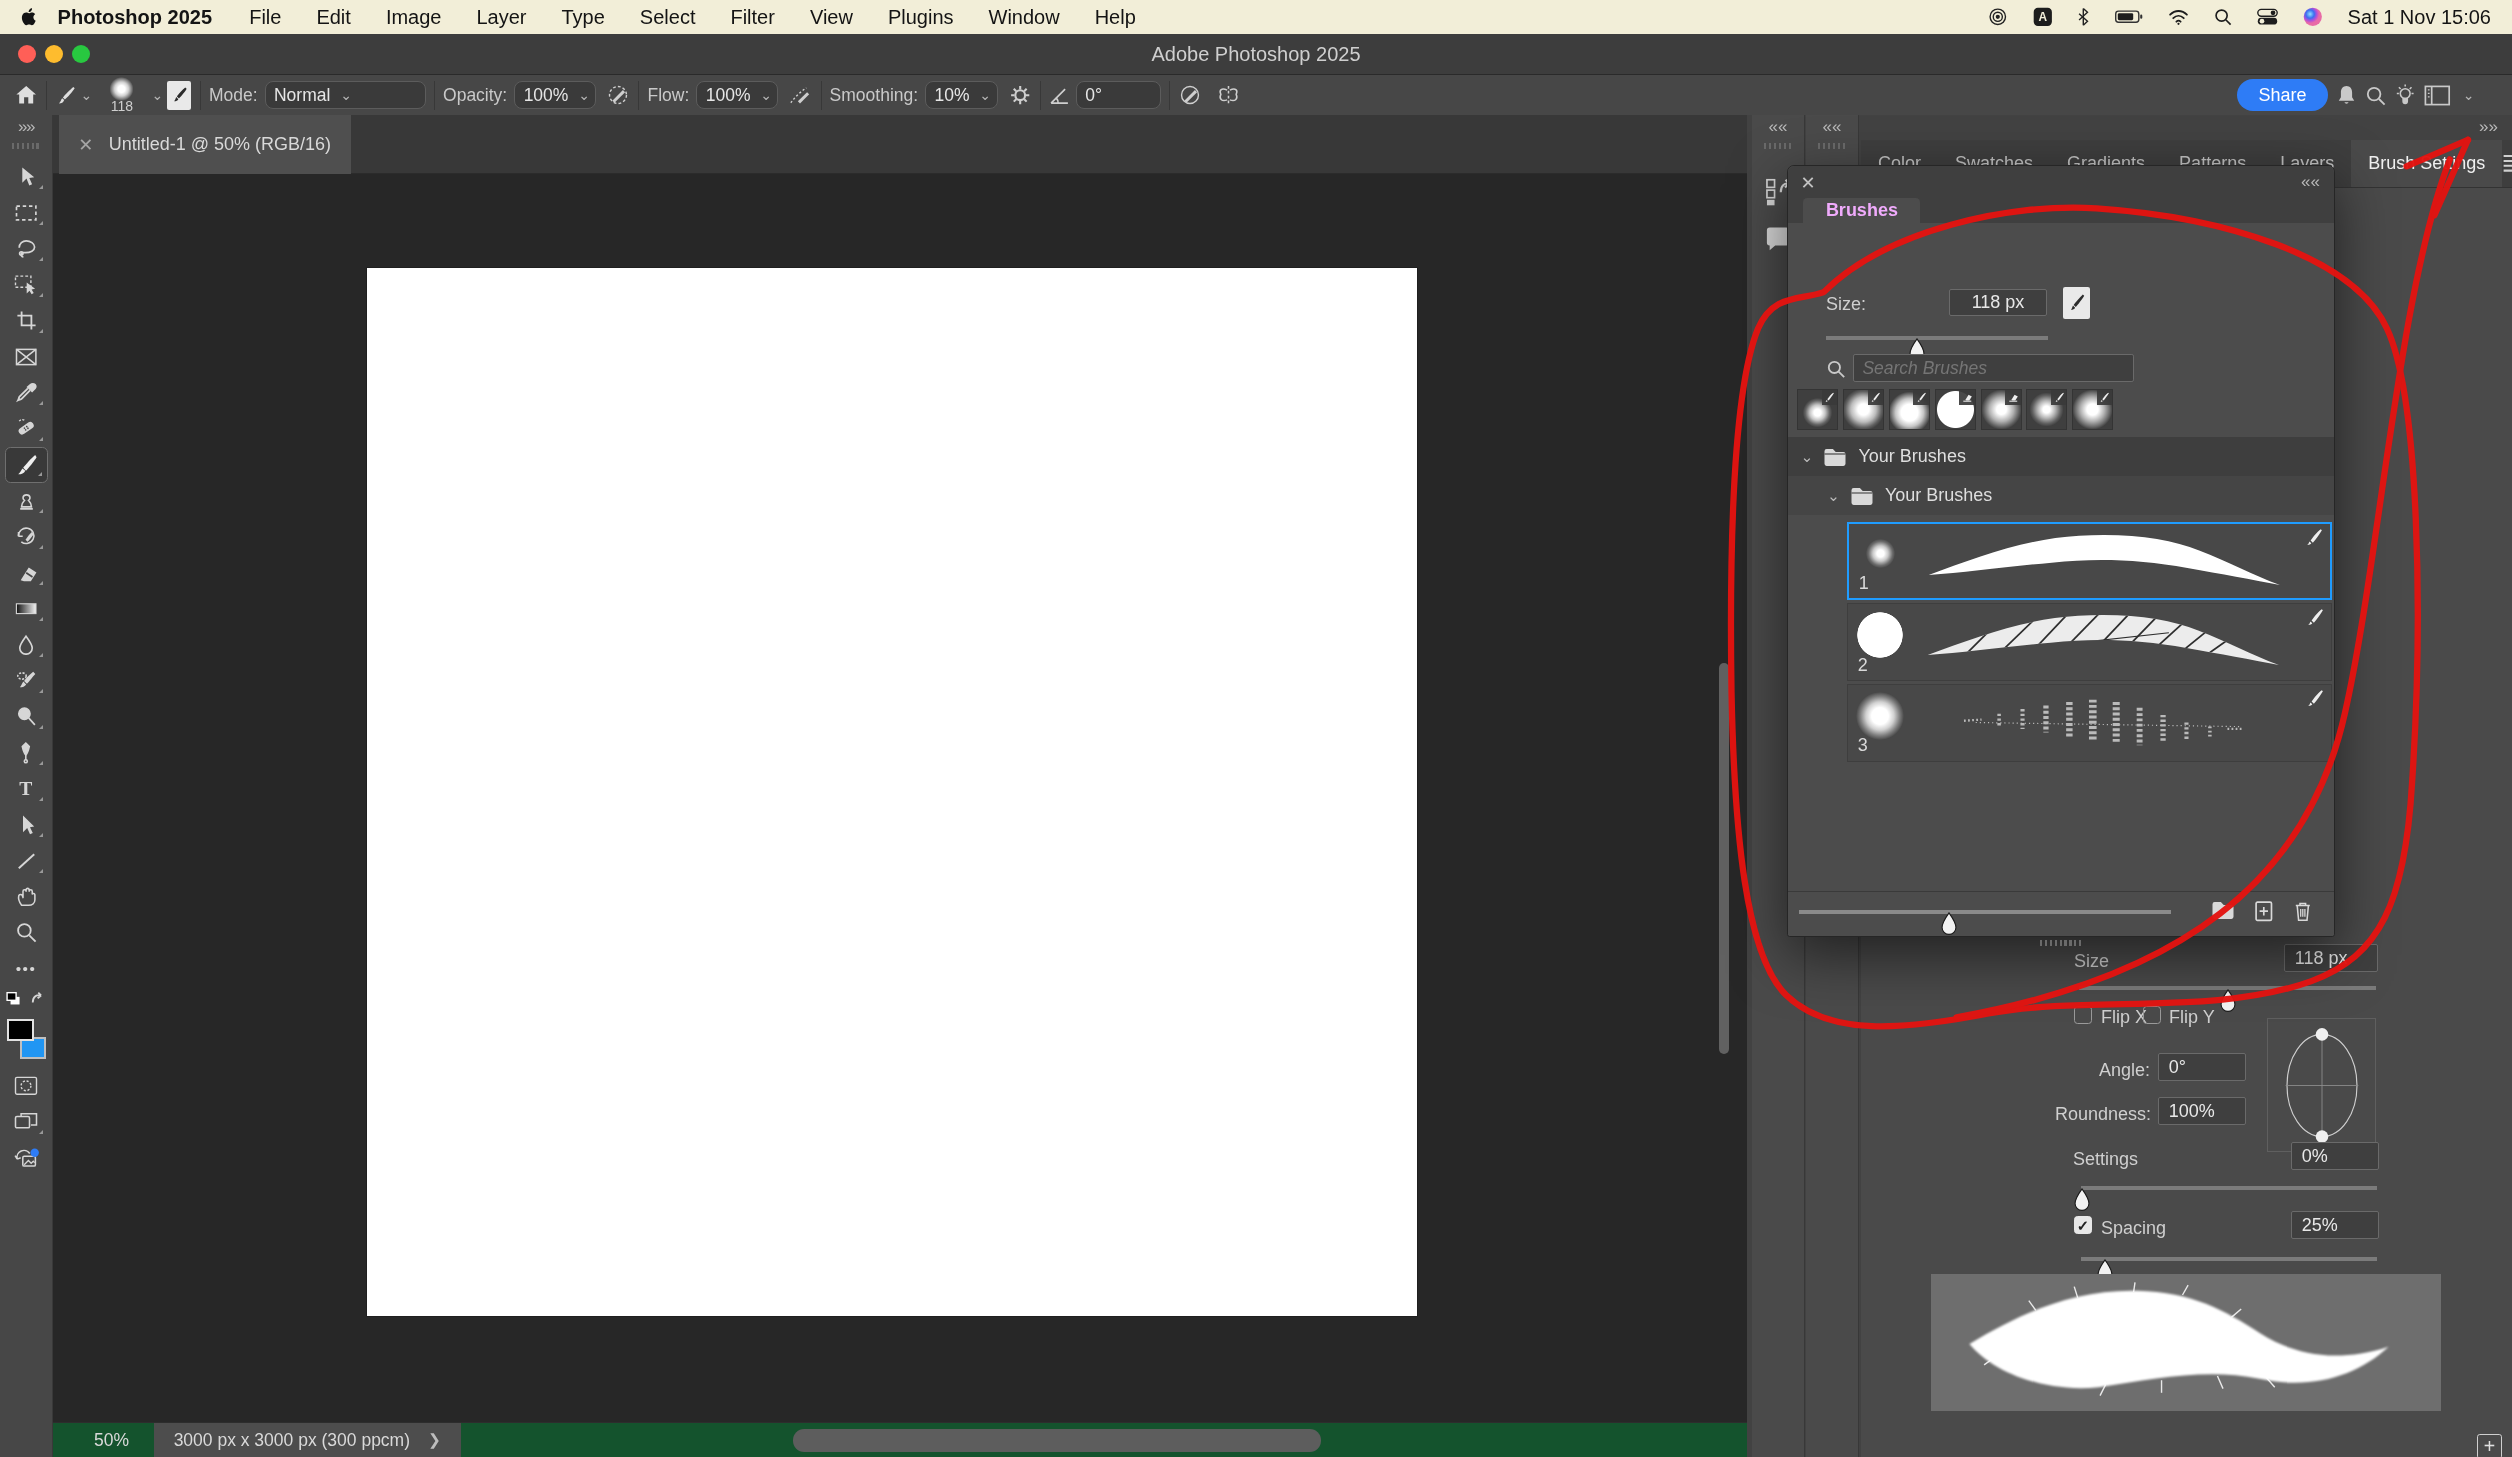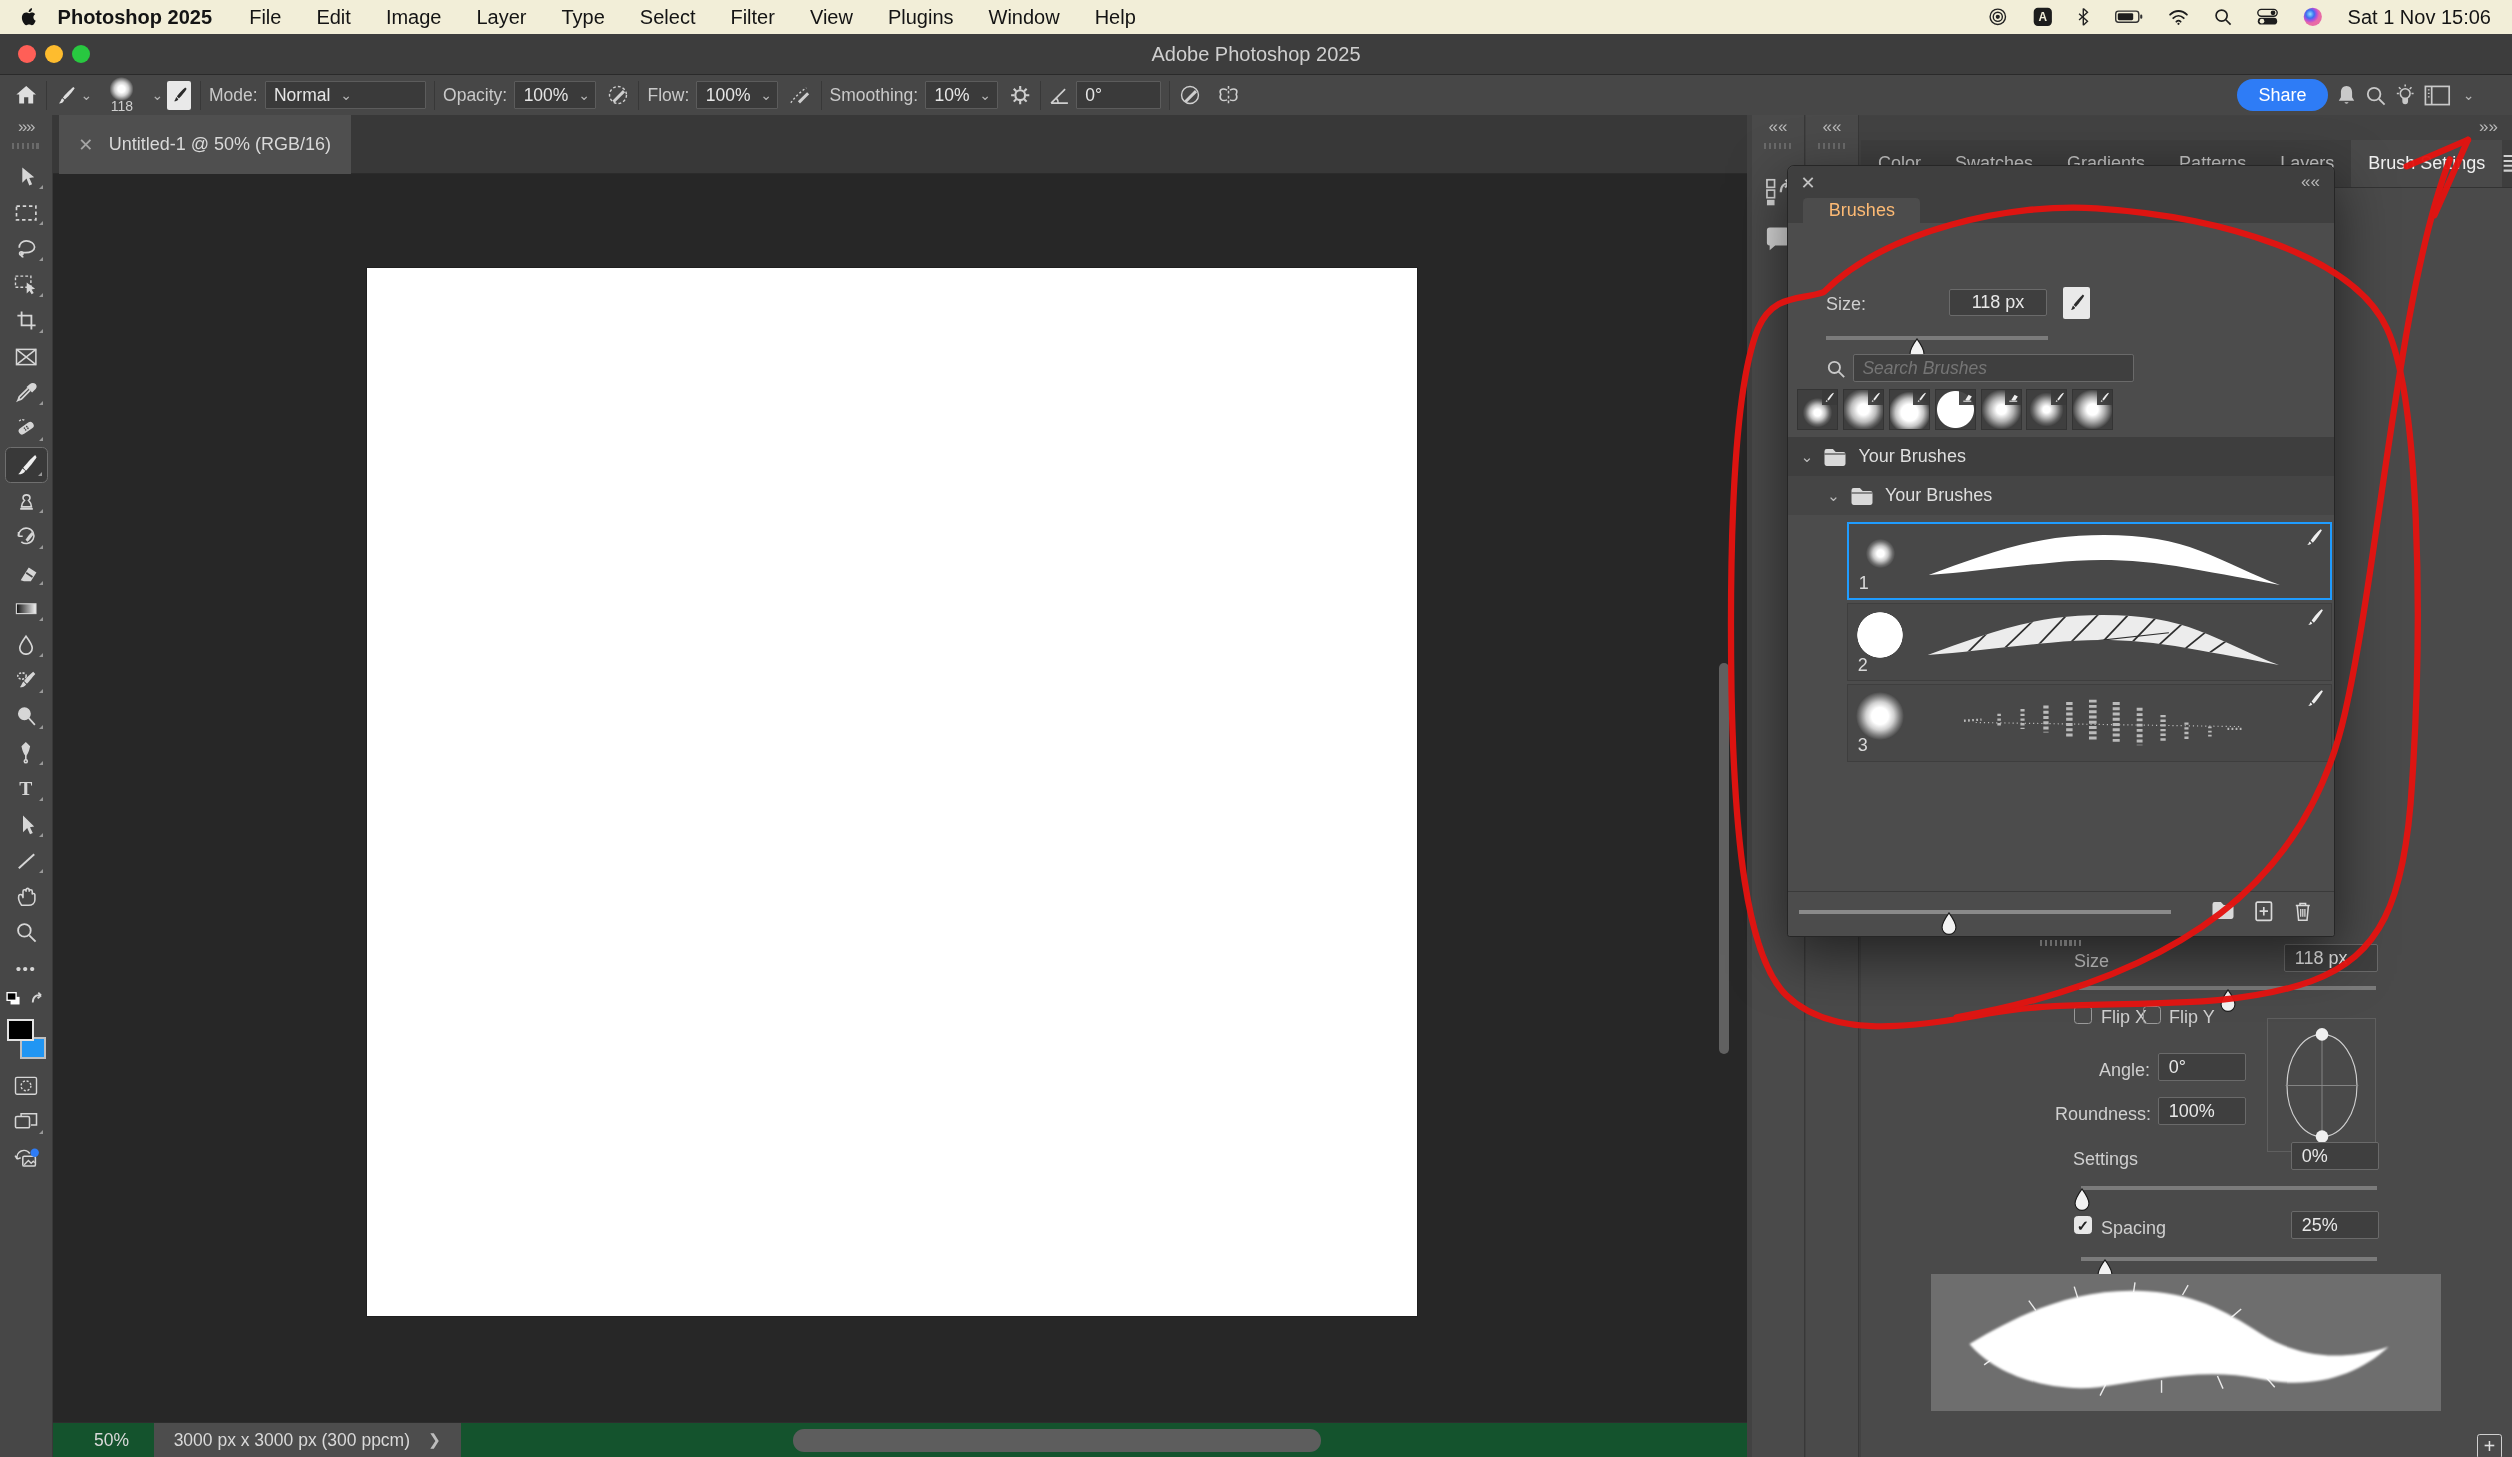--- a/index.html
+++ b/index.html
@@ -21,21 +21,21 @@
     display:flex;align-items:center;justify-content:center;border-bottom:0.7px solid #2a2a2a}
   .lights{position:absolute;left:18px;top:11.2px;display:flex;gap:9px}
   .light{width:18px;height:18px;border-radius:50%}
   #title{font-size:20px;color:#cfcfcf}
 
   
   #optionsbar{position:absolute;left:0;top:75px;width:100%;height:41px;background:#474747;
     display:flex;align-items:center;padding:0 15.4px;border-bottom:0.7px solid #232323}
   .sep{width:0.7px;height:29px;background:#383838;margin:0 8.4px;flex:0 0 auto}
   .lbl{font-size:17.5px;color:#c9c9c9;margin-right:7px;white-space:nowrap}
-  .select,.well{background:#3a3a3a;border:0.7px solid #5c5c5c;border-radius:1px;height:28px;
+  .select,.well{background:#3a3a3a;border:0.7px solid #5c5c5c;border-radius:8px;height:28px;
     display:flex;align-items:center;padding:0 8.4px;font-size:17.5px;color:#e6e6e6}
   .select .car{font-size:14px;color:#b5b5b5;margin-left:9.8px}
   .caret{font-size:14px;color:#b5b5b5;margin:0 4.2px}
   .ob-ic{flex:0 0 auto;display:flex;align-items:center;justify-content:center}
   .brush-prev{display:flex;flex-direction:column;align-items:center;line-height:1;margin:0 13px}
   .brush-dot{width:25px;height:24px;border-radius:50%;
     background:radial-gradient(circle,#fff 0 3.5px,rgba(255,255,255,.75) 7px,rgba(255,255,255,.25) 10.5px,transparent 12px)}
   .brush-num{font-size:14px;color:#cfcfcf;margin-top:-1.4px}
   .doc-brush{width:24px;height:29px;background:#e9e9e9;border-radius:2.1px;display:flex;align-items:center;justify-content:center}
   #ob-right{margin-left:auto;display:flex;align-items:center;gap:8px;padding-right:18px}
@@ -109,21 +109,21 @@
     border-radius:2.8px;display:flex;align-items:center;justify-content:center;color:#e0e0e0;font-size:19.6px}
 
   
   #brushes{position:absolute;left:1787px;top:165px;width:548px;height:772px;background:#4c4c4c;
     border:0.7px solid #262626;border-radius:7px 7px 2.8px 2.8px;box-shadow:0 18px 56px rgba(0,0,0,.55);z-index:40}
   #br-head{height:32px;background:#3f3f3f;border-radius:7px 7px 0 0;position:relative}
   #br-head .x{position:absolute;left:12.6px;top:5.6px;font-size:18px;color:#c2c2c2}
   #br-head .col{position:absolute;right:14px;top:5.6px;font-size:17px;color:#b9b9b9}
   #br-tabrow{height:25px;background:#3f3f3f;display:flex}
   #br-tab{margin-left:15.4px;width:117px;background:#4c4c4c;border-radius:4.2px 4.2px 0 0;display:flex;
-    align-items:center;justify-content:center;font-size:18px;font-weight:normal;color:#fdba74}
+    align-items:center;justify-content:center;font-size:18px;font-weight:bold;color:#f0abfc}
   #br-body{position:relative;height:calc(100% - 57px)}
   .searchbox{position:absolute;left:65px;top:131px;width:281px;height:28px;background:#3f3f3f;
     border:0.7px solid #6a6a6a;border-radius:2.1px;color:#a9a9a9;font-size:17.5px;font-style:italic;
     padding:0 8.4px;font-family:"Liberation Sans",sans-serif;outline:none}
   #chips{position:absolute;left:9px;top:166px;display:flex;gap:4.9px}
   .chip{width:41px;height:41px;background:#3f3f3f;border:0.7px solid #343434;position:relative}
   .chip .badge{position:absolute;right:0;top:0;width:15.4px;height:15.4px;background:rgba(58,58,58,.92);
     display:flex;align-items:center;justify-content:center}
   .blob{position:absolute;inset:0}
   .frow{position:absolute;left:0;right:0;height:39px;display:flex;align-items:center;font-size:18px;color:#dedede}

